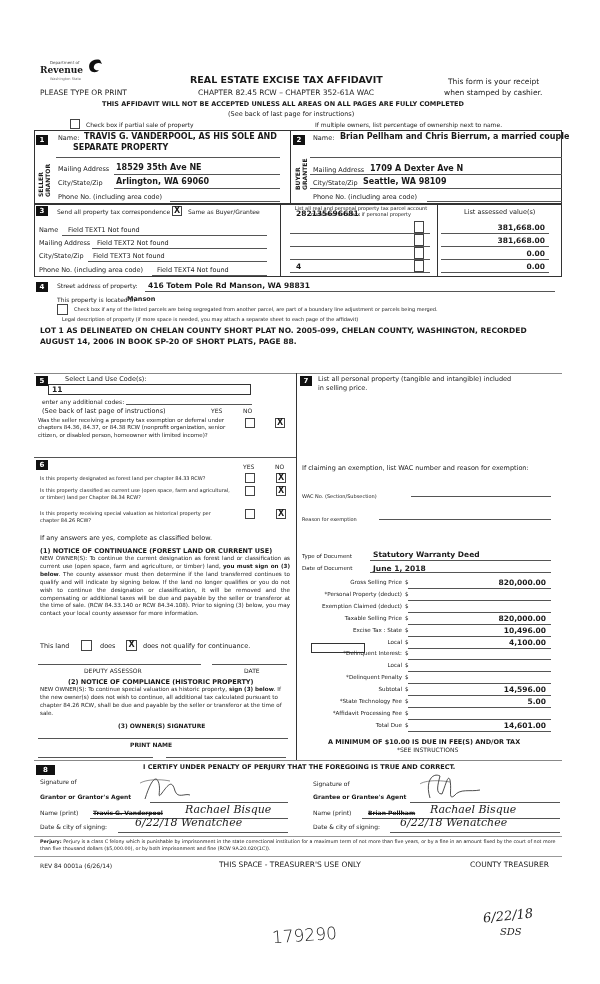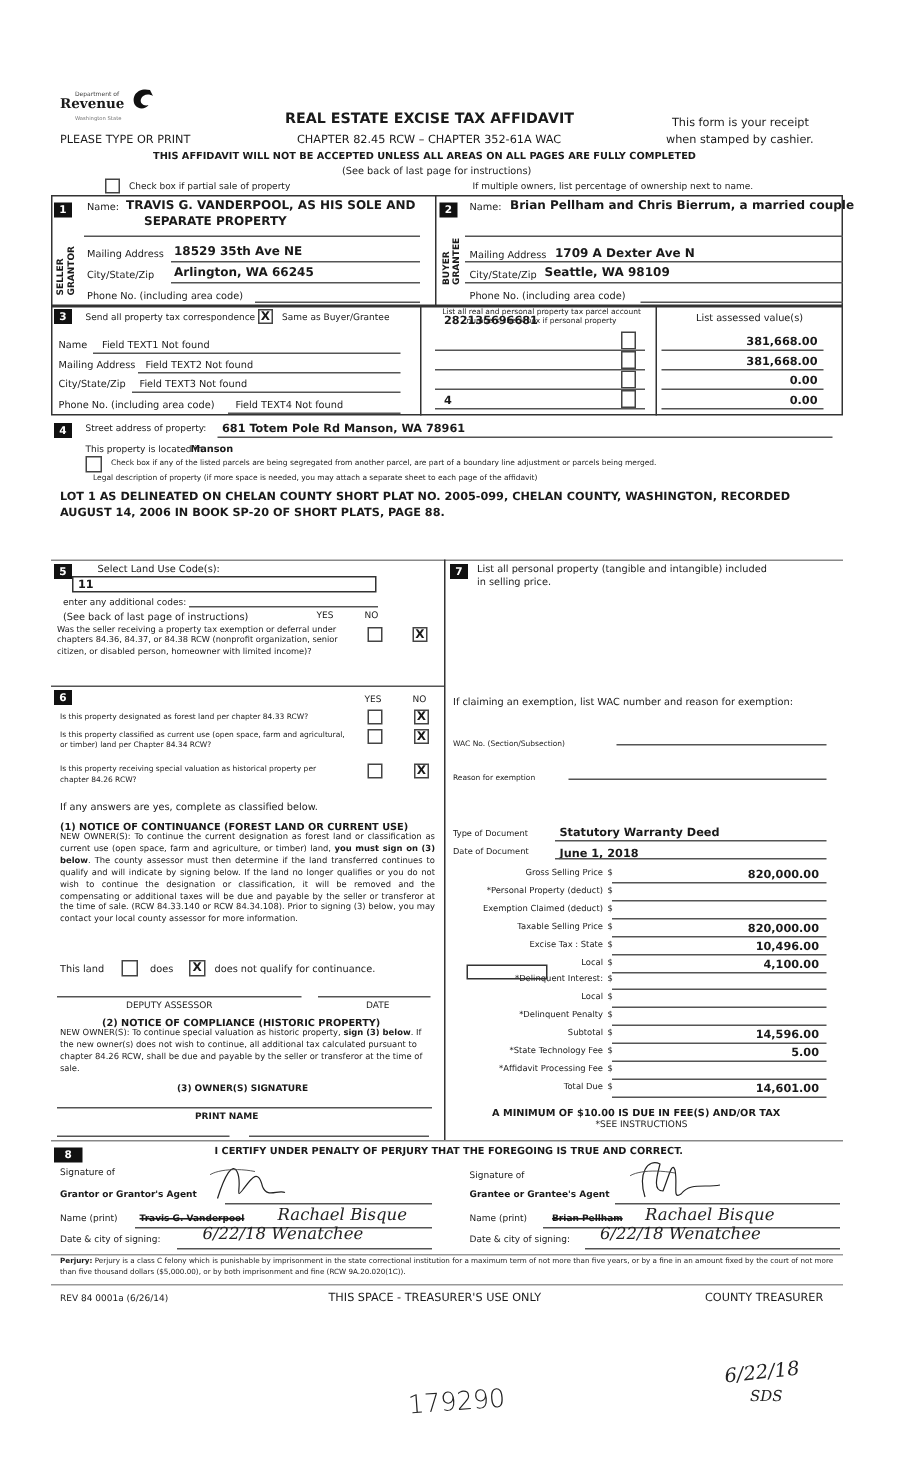--- a/index.html
+++ b/index.html
@@ -46,27 +46,27 @@
 <div class="abs t6" style="left:315px;top:121px;">If multiple owners, list percentage of ownership next to name.</div>
 
 <div class="box" style="left:34px;top:130px;width:528px;height:74px;"></div>
 <div class="vline" style="left:290px;top:130px;height:74px;"></div>
 
 <div class="secnum" style="left:36px;top:135px;">1</div>
 <div class="vert" style="left:37px;top:197px;">SELLER</div>
 <div class="vert" style="left:44px;top:197px;">GRANTOR</div>
 <div class="abs t65" style="left:58px;top:134px;">Name:</div>
 <div class="abs b t8" style="left:84px;top:132px;">TRAVIS G. VANDERPOOL, AS HIS SOLE AND</div>
-<div class="abs b t8" style="left:64px;top:143px;padding-left:32px;">SEPARATE PROPERTY</div>
+<div class="abs b t8" style="left:41px;top:143px;padding-left:32px;">SEPARATE PROPERTY</div>
 <div class="hline" style="left:56px;top:157px;width:224px;"></div>
 <div class="abs t65" style="left:58px;top:165px;">Mailing Address</div>
 <div class="abs b t8" style="left:116px;top:163px;">18529 35th Ave NE</div>
 <div class="hline" style="left:114px;top:174px;width:166px;"></div>
 <div class="abs t65" style="left:58px;top:179px;">City/State/Zip</div>
-<div class="abs b t8" style="left:116px;top:177px;">Arlington, WA 66245</div>
+<div class="abs b t8" style="left:116px;top:177px;">Arlington, WA 69060</div>
 <div class="hline" style="left:114px;top:188px;width:166px;"></div>
 <div class="abs t65" style="left:58px;top:193px;">Phone No. (including area code)</div>
 <div class="hline" style="left:170px;top:201px;width:110px;"></div>
 
 <div class="secnum" style="left:293px;top:135px;">2</div>
 <div class="vert" style="left:294px;top:190px;">BUYER</div>
 <div class="vert" style="left:301px;top:190px;">GRANTEE</div>
 <div class="abs t65" style="left:313px;top:134px;">Name:</div>
 <div class="abs b t8" style="left:340px;top:132px;">Brian Pellham and Chris Bierrum, a married couple</div>
 <div class="hline" style="left:310px;top:157px;width:252px;"></div>
@@ -119,21 +119,21 @@
 <div class="abs b t75 right" style="left:440px;top:236px;width:105px;">381,668.00</div>
 <div class="abs b t75 right" style="left:440px;top:249px;width:105px;">0.00</div>
 <div class="abs b t75 right" style="left:440px;top:262px;width:105px;">0.00</div>
 <div class="hline" style="left:441px;top:233px;width:108px;"></div>
 <div class="hline" style="left:441px;top:246px;width:108px;"></div>
 <div class="hline" style="left:441px;top:259px;width:108px;"></div>
 <div class="hline" style="left:441px;top:272px;width:108px;"></div>
 
 <div class="secnum" style="left:36px;top:282px;">4</div>
 <div class="abs t6" style="left:57px;top:282px;width:85px;overflow:hidden;white-space:nowrap;">Street address of property:</div>
-<div class="abs b t75" style="left:148px;top:281px;">681 Totem Pole Rd Manson, WA 78961</div>
+<div class="abs b t75" style="left:148px;top:281px;">416 Totem Pole Rd Manson, WA 98831</div>
 <div class="hline" style="left:145px;top:291px;width:410px;"></div>
 <div class="abs t6" style="left:57px;top:296px;">This property is located in</div>
 <div class="abs b t65" style="left:127px;top:295px;">Manson</div>
 <div class="chk" style="left:57px;top:304px;width:11px;height:11px;"></div>
 <div class="abs" style="left:74px;top:306px;font-size:5px;">Check box if any of the listed parcels are being segregated from another parcel, are part of a boundary line adjustment or parcels being merged.</div>
 <div class="abs" style="left:62px;top:316px;font-size:5px;">Legal description of property (if more space is needed, you may attach a separate sheet to each page of the affidavit)</div>
 <div class="abs b t75" style="left:40px;top:326px;">LOT 1 AS DELINEATED ON CHELAN COUNTY SHORT PLAT NO. 2005-099, CHELAN COUNTY, WASHINGTON, RECORDED</div>
 <div class="abs b t75" style="left:40px;top:337px;">AUGUST 14, 2006 IN BOOK SP-20 OF SHORT PLATS, PAGE 88.</div>
 <div class="hline" style="left:34px;top:373px;width:528px;border-color:#888;"></div>
 

